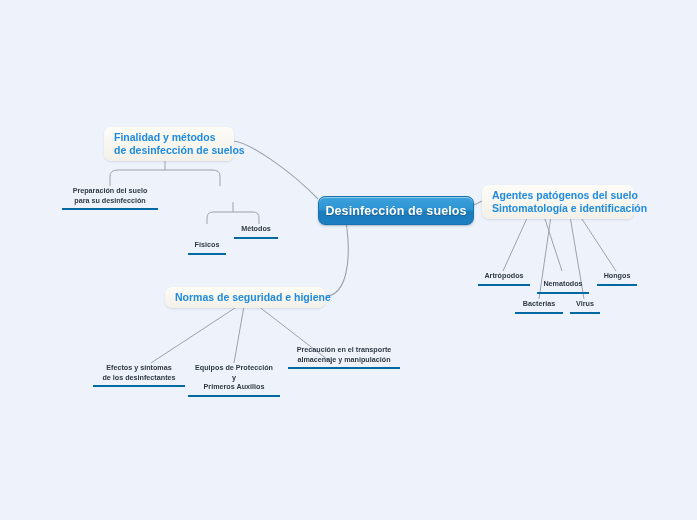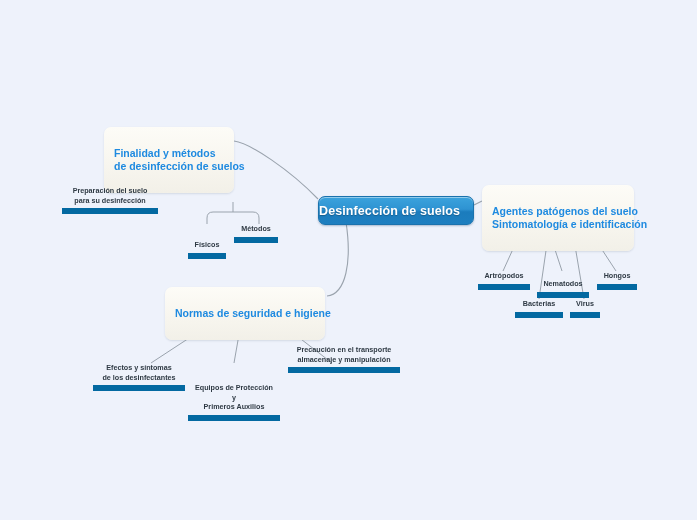--- a/index.html
+++ b/index.html
@@ -34,54 +34,54 @@
     background: linear-gradient(to bottom, #3ba3dd 0%, #2e93d2 45%, #1b7cbd 55%, #1d7fc0 100%);
     border: 1px solid #1a72ad;
     border-radius: 7px;
     color: #ffffff;
     font-size: 12.5px;
     font-weight: bold;
     text-align: center;
     letter-spacing: .1px;
     display: flex;
     align-items: center;
-    justify-content: flex-start;
+    justify-content: center;
     box-shadow: 0 1px 2px rgba(40,80,120,.35), inset 0 1px 0 rgba(255,255,255,.45);
     text-shadow: 0 1px 1px rgba(0,0,0,.25);
   }
 
   
   .branch-node {
     position: absolute;
     box-sizing: border-box;
     background: linear-gradient(to bottom, #fdfcf7 0%, #f7f5ee 60%, #f2f0e8 100%);
     border-radius: 7px;
     color: #1e8ae0;
     font-size: 10.5px;
     font-weight: bold;
     line-height: 13px;
-    padding: 20px 10px;
+    padding: 4px 10px;
     display: flex;
     flex-direction: column;
     justify-content: center;
     box-shadow: 0 1px 2px rgba(120,130,150,.22);
     white-space: nowrap;
   }
 
   
   .leaf-node {
     position: absolute;
     box-sizing: border-box;
     color: #2f3a44;
     font-size: 7.2px;
     font-weight: bold;
     line-height: 9.5px;
     text-align: center;
     padding-bottom: 3px;
-    border-bottom: 6px solid #0369a1;
+    border-bottom: 2px solid #0369a1;
     white-space: nowrap;
   }
 </style>
 </head>
 <body>
 
 <div id="canvas">
 
   <svg id="edges" viewBox="0 0 697 520" width="697" height="520">
 
@@ -156,21 +156,21 @@
 
   <div class="branch-node" style="left:165px; top:287px; width:160px;">
     <span>Normas de seguridad e higiene</span>
   </div>
 
   <div class="leaf-node" style="left:93px; top:363px; width:92px;">
     <div>Efectos y síntomas</div>
     <div>de los desinfectantes</div>
   </div>
 
-  <div class="leaf-node" style="left:188px; top:363px; width:92px;margin-top:20px;">
+  <div class="leaf-node" style="left:188px; top:363px; width:92px;">
     <div>Equipos de Protección</div>
     <div>y</div>
     <div>Primeros Auxilios</div>
   </div>
 
   <div class="leaf-node" style="left:288px; top:345px; width:112px;">
     <div>Precaución en el transporte</div>
     <div>almacenaje y manipulación</div>
   </div>
 

